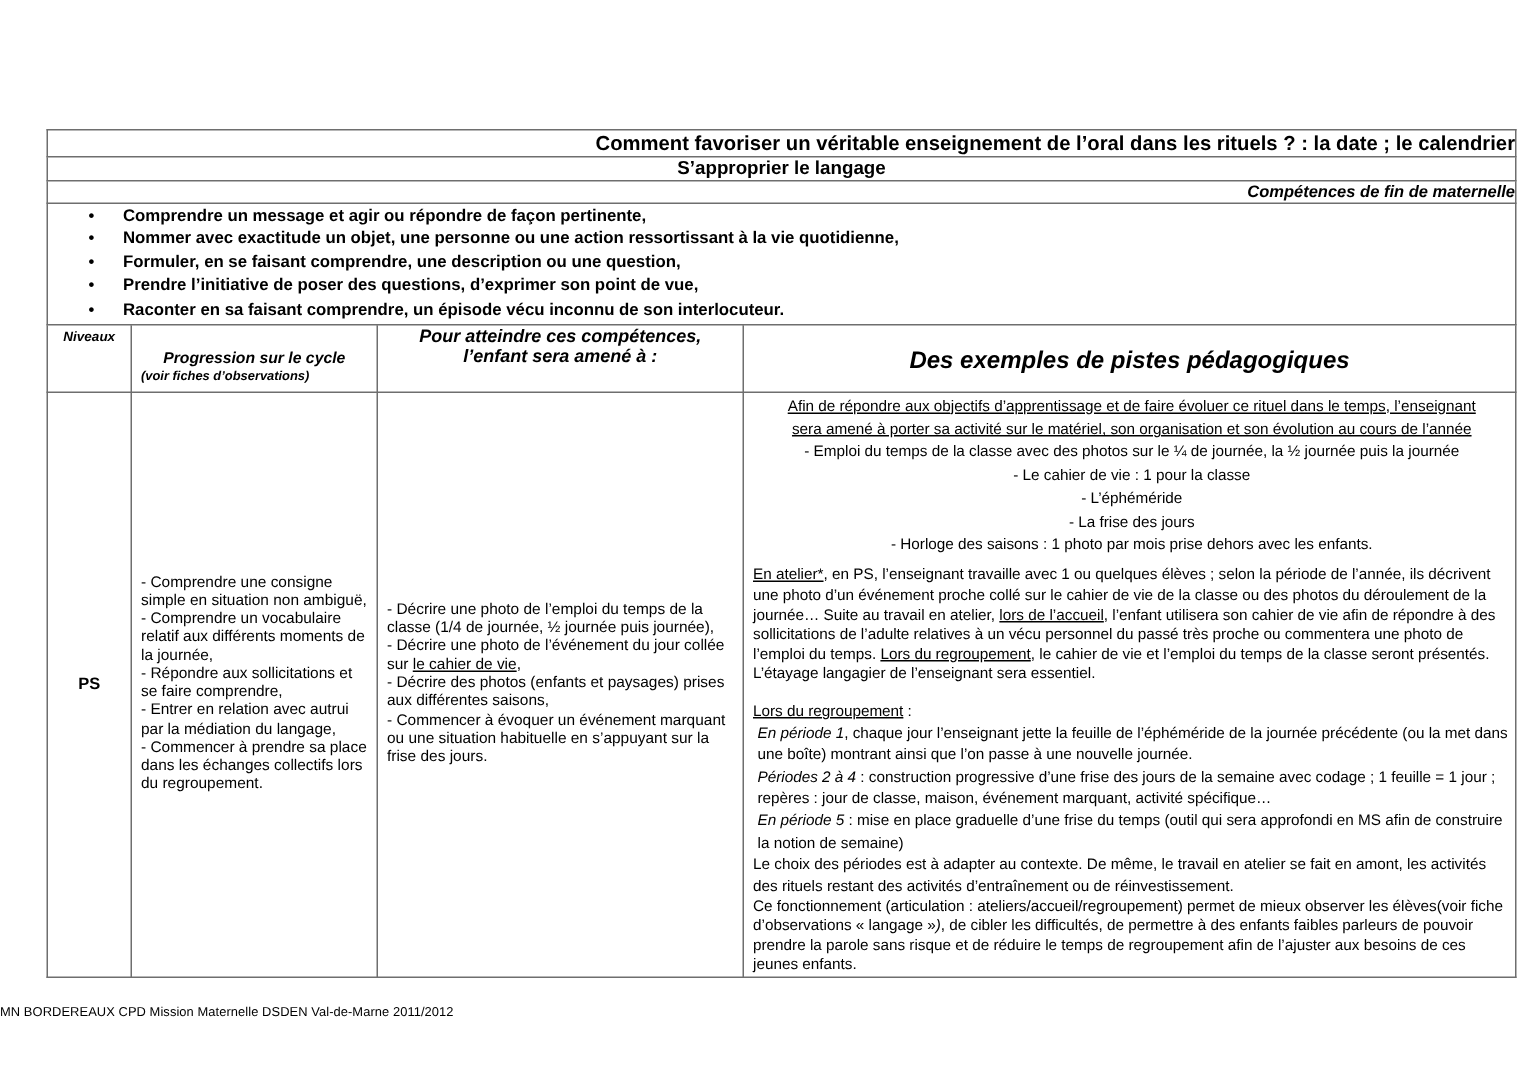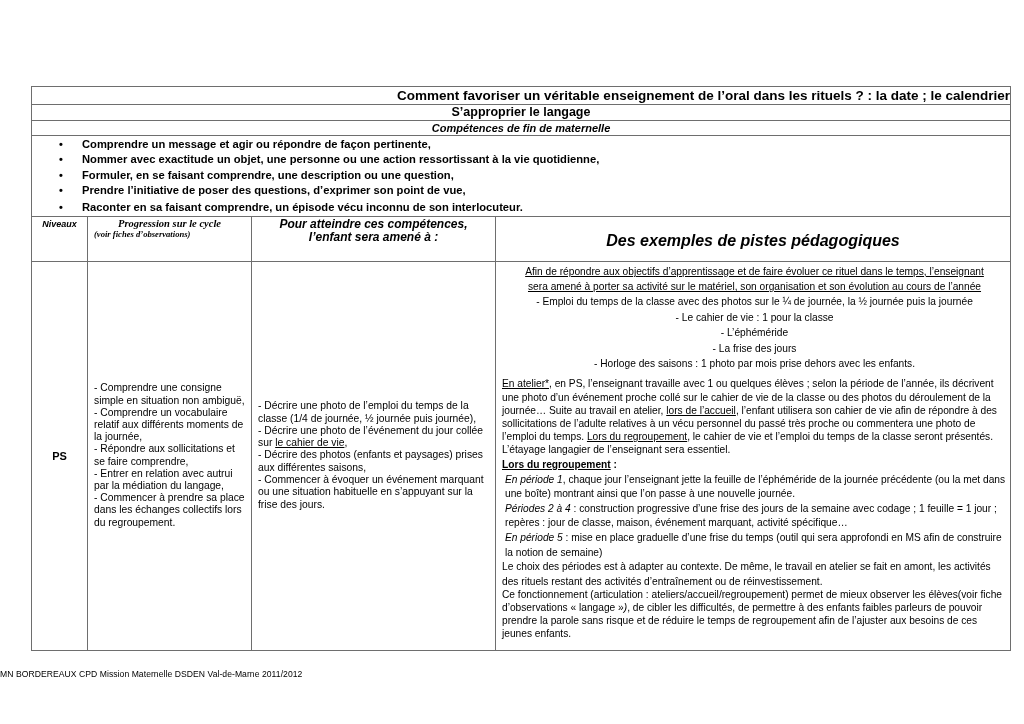--- a/index.html
+++ b/index.html
@@ -3,27 +3,27 @@
 <meta charset="utf-8">
 <style>
   html, body { margin: 0; padding: 0; background: #ffffff; }
   body { width: 1024px; height: 724px; position: relative; overflow: hidden;
          font-family: "Liberation Sans", sans-serif; color: #000; }
   .sheet { position: absolute; left: 31px; top: 86px; width: 979px; }
   table { border-collapse: collapse; width: 979px; table-layout: fixed; }
   td { border: 1px solid #6e6e6e; padding: 0; vertical-align: top; }
   .title { font-weight: bold; font-size: 13.5px; text-align: right; height: 17px; line-height: 17px; }
   .subtitle { font-weight: bold; font-size: 12.5px; text-align: center; height: 15px; line-height: 15px; }
-  .subsub { font-weight: bold; font-style: italic; font-size: 11px; text-align: center; height: 14px; line-height: 14px; }
+  .subsub { font-weight: bold; font-style: italic; font-size: 11px; text-align: right; height: 14px; line-height: 14px; }
   .comp-list { margin: 0; padding: 1px 0 0 0; list-style: none; }
   .comp-list li { font-weight: bold; font-size: 11.2px; line-height: 15.4px; position: relative; padding-left: 50px; }
   .comp-list li .bullet { position: absolute; left: 27px; top: 0; font-size: 11px; }
   .hdr { font-weight: bold; font-style: italic; text-align: center; height: 27px; }
   .hdr-niv { font-size: 9px; line-height: 11px; padding-top: 2px; }
-  .hdr-prog { font-size: 10.5px; line-height: 11px; padding-top: 1px; font-family: Liberation Serif, serif; }
+  .hdr-prog { font-size: 10.5px; line-height: 11px; padding-top: 17px; }
   .hdr-prog .small { font-size: 8.6px; display: block; text-align: left; padding-left: 6px; line-height: 10px; }
   .hdr-pour { font-size: 12px; line-height: 13px; padding-top: 1px; }
   .hdr-des { font-size: 16px; line-height: 13px; padding-top: 17px; }
   .level { font-weight: bold; font-size: 11px; text-align: center; vertical-align: middle; }
   .body-row { height: 389px; }
   .prog { font-size: 10.3px; line-height: 12.2px; vertical-align: middle; padding: 0 4px 0 6px; }
   .pour { font-size: 10.3px; line-height: 12.3px; vertical-align: middle; padding: 0 4px 0 6px; }
   .des { font-size: 10.2px; padding: 2px 3px 0 6px; }
   .des .l { line-height: 15.4px; white-space: nowrap; text-align: center; }
   .des .para { line-height: 13.1px; margin-top: 6px; }
@@ -94,21 +94,21 @@
       </td>
       <td class="des">
         <div class="l u">Afin de répondre aux objectifs d’apprentissage et de faire évoluer ce rituel dans le temps, l’enseignant</div>
         <div class="l u">sera amené à porter sa activité sur le matériel, son organisation et  son évolution au cours de l’année</div>
         <div class="l">- Emploi du temps de la classe avec des photos sur le ¼ de journée, la ½ journée  puis la journée</div>
         <div class="l">- Le cahier de vie : 1 pour la classe</div>
         <div class="l">- L’éphéméride</div>
         <div class="l">- La frise des jours</div>
         <div class="l">- Horloge des saisons : 1 photo par mois prise dehors avec les enfants.</div>
         <div class="para"><span class="u">En atelier*</span><span>, en PS, l’enseignant  travaille avec 1 ou quelques élèves ; selon la période de l’année, ils décrivent  une photo d’un événement proche  collé sur le cahier de vie de la classe ou des photos du déroulement de la journée… Suite au travail en atelier, </span><span class="u">lors de l’accueil</span><span>, l’enfant utilisera son cahier de vie afin de répondre à des sollicitations de l’adulte relatives à un vécu personnel du passé très proche ou commentera une photo de l’emploi du temps. </span><span class="u">Lors du regroupement</span><span>, le cahier de vie et l’emploi du temps de la classe seront présentés. L’étayage langagier de l’enseignant sera essentiel.</span></div>
-        <div class="l2" style="margin-top:2px;font-weight:bold;"><span class="u">Lors du regroupement</span><span> :</span></div>
+        <div class="l2" style="margin-top:12px;"><span class="u">Lors du regroupement</span><span> :</span></div>
         <div class="l2" style="padding-left:3px;"><span class="i">En période 1</span><span>, chaque jour l’enseignant jette la feuille de l’éphéméride de la journée précédente (ou la met dans une boîte) montrant ainsi que l’on passe à une nouvelle journée.</span></div>
         <div class="l2" style="padding-left:3px;"><span class="i">Périodes 2 à 4</span><span> : construction progressive d’une frise des jours de la semaine avec codage ; 1 feuille = 1 jour ; repères : jour de classe, maison, événement marquant, activité spécifique…</span></div>
         <div class="l2" style="padding-left:3px;"><span class="i">En période 5</span><span> : mise en place graduelle d’une frise du temps (outil qui sera approfondi en  MS afin de construire la notion de semaine)</span></div>
         <div class="l2"> Le choix des périodes est à adapter au contexte. De même, le travail en atelier se fait en amont,  les activités des rituels restant des activités d’entraînement ou de réinvestissement.</div>
         <div style="line-height:12.8px;"><span>Ce fonctionnement (articulation : ateliers/accueil/regroupement) permet de mieux observer les élèves(voir fiche d’observations « langage »</span><span class="i">)</span><span>, de cibler les difficultés, de permettre à des enfants faibles parleurs de pouvoir prendre la parole sans risque et de réduire le temps de regroupement afin de l’ajuster aux besoins de ces jeunes enfants.</span></div>
       </td>
     </tr>
   </tbody>
     </table>
 </div>

